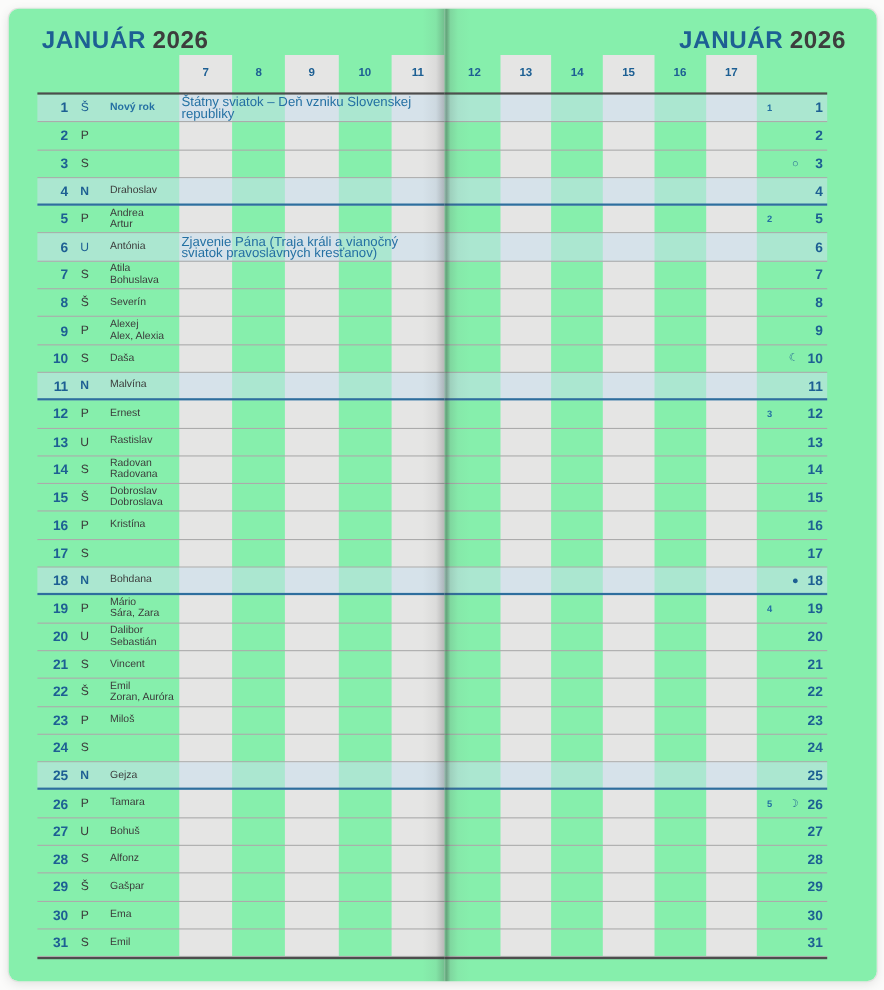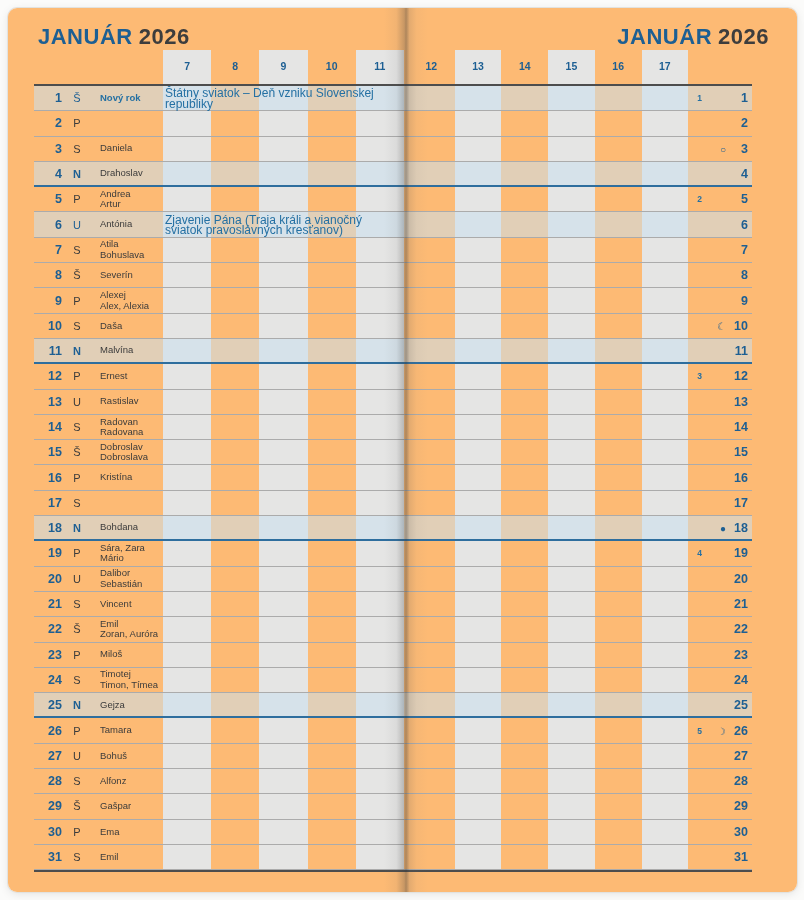--- a/index.html
+++ b/index.html
@@ -7,21 +7,21 @@
     width:804px;height:900px;position:relative;overflow:hidden;
     background:#fbfbfa;
     font-family:"Liberation Sans","DejaVu Sans",sans-serif;
   }
   .spread{
     position:absolute;left:8px;top:8px;width:789px;height:884px;
     border-radius:9px;
     box-shadow:0 0 0 1px #e2e2df,0 2px 10px rgba(0,0,0,.10);
     background:#fff;
   }
-  .page{position:absolute;top:0;height:884px;background:#fdba74;}
+  .page{position:absolute;top:0;height:884px;background:#86efac;}
   .page.left{left:0;width:396px;border-radius:9px 0 0 9px;}
   .page.right{left:396px;width:393px;border-radius:0 9px 9px 0;}
   .gutter{
     position:absolute;left:376px;top:0;width:44px;height:884px;z-index:30;pointer-events:none;
     background:linear-gradient(90deg,rgba(90,90,90,0) 0%,rgba(90,90,90,.07) 28%,rgba(60,60,60,.28) 46%,rgba(55,55,55,.40) 50%,rgba(90,90,90,.16) 58%,rgba(120,120,120,.05) 74%,rgba(120,120,120,0) 100%);
   }
   .month-title{position:absolute;top:16px;font-size:22px;font-weight:bold;letter-spacing:.5px;white-space:nowrap;}
   .page.left  .month-title{left:30px;}
   .page.right .month-title{right:28px;}
   .mt-month{color:#1d5f93;}
@@ -90,23 +90,20 @@
           </div>
           <div class="holiday">Štátny sviatok – Deň vzniku Slovenskej republiky</div>
         </div>
         <div class="row">
           <span class="dnum lft">2</span>
           <span class="dow">P</span>
         </div>
         <div class="row">
           <span class="dnum lft">3</span>
           <span class="dow">S</span>
-          <div class="names">
-            <div>Daniela</div>
-          </div>
         </div>
         <div class="row hl sun">
           <span class="dnum lft">4</span>
           <span class="dow blue">N</span>
           <div class="names">
             <div>Drahoslav</div>
           </div>
         </div>
         <div class="row">
           <span class="dnum lft">5</span>
@@ -206,22 +203,22 @@
           <span class="dnum lft">18</span>
           <span class="dow blue">N</span>
           <div class="names">
             <div>Bohdana</div>
           </div>
         </div>
         <div class="row">
           <span class="dnum lft">19</span>
           <span class="dow">P</span>
           <div class="names">
+            <div>Mário</div>
             <div>Sára, Zara</div>
-            <div>Mário</div>
           </div>
         </div>
         <div class="row">
           <span class="dnum lft">20</span>
           <span class="dow">U</span>
           <div class="names">
             <div>Dalibor</div>
             <div>Sebastián</div>
           </div>
         </div>
@@ -243,24 +240,20 @@
         <div class="row">
           <span class="dnum lft">23</span>
           <span class="dow">P</span>
           <div class="names">
             <div>Miloš</div>
           </div>
         </div>
         <div class="row">
           <span class="dnum lft">24</span>
           <span class="dow">S</span>
-          <div class="names">
-            <div>Timotej</div>
-            <div>Timon, Tímea</div>
-          </div>
         </div>
         <div class="row hl sun">
           <span class="dnum lft">25</span>
           <span class="dow blue">N</span>
           <div class="names">
             <div>Gejza</div>
           </div>
         </div>
         <div class="row">
           <span class="dnum lft">26</span>

